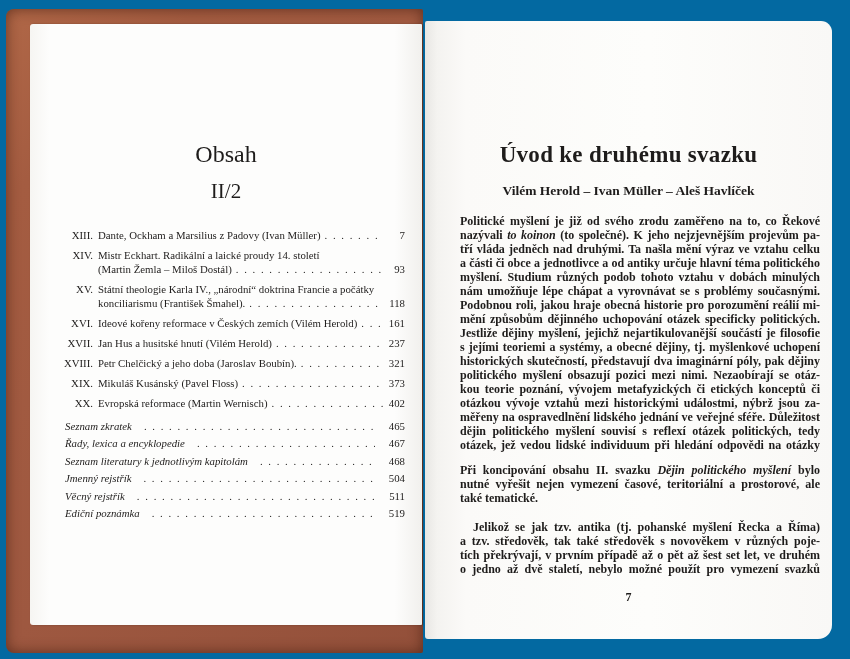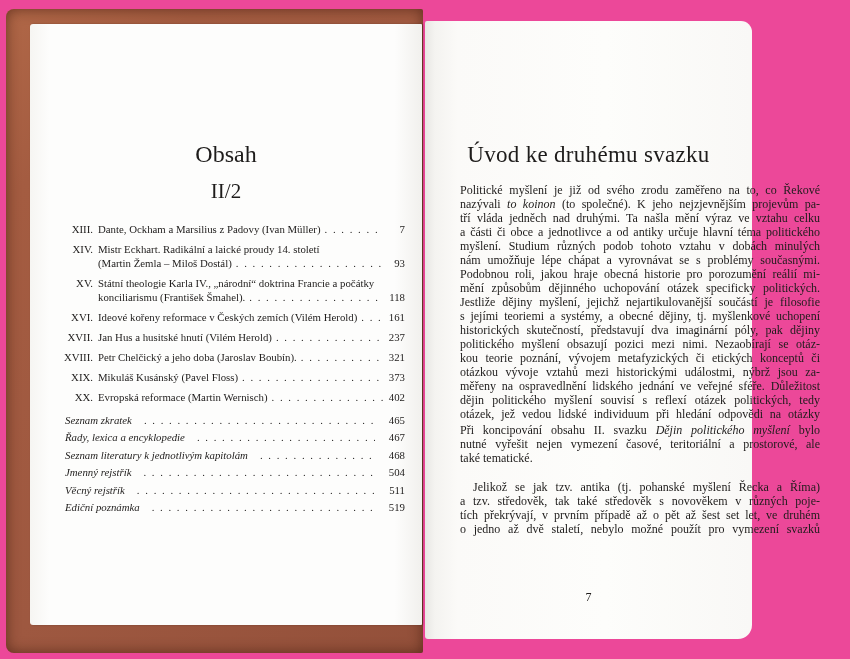--- a/index.html
+++ b/index.html
@@ -1,67 +1,68 @@
 <!DOCTYPE html>
 <html><head>
 <meta charset="utf-8">
 <style>
   html,body { margin:0; padding:0; background:#000; }
   .scene {
     position:relative; width:850px; height:659px;
-    background:#ec4899; overflow:hidden;
+    background:#0369a1; overflow:hidden;
     font-family:"Liberation Serif", serif;
     color:#1e1c1b;
   }
   
   .cover {
     position:absolute; left:6px; top:9px; width:417px; height:644px;
     background:#a45c41;
     background:linear-gradient(135deg,#b06747 0%, #a45c41 18%, #9e5840 60%, #93503a 100%);
     border-radius:8px 2px 2px 8px;
     box-shadow: inset 0 0 14px rgba(55,20,8,.6);
   }
   .page { position:absolute; background:#fcfcfa; }
   .page-left {
     left:30px; top:24px; width:392px; height:601px;
     background:linear-gradient(90deg,#f6f5f2 0%, #fdfdfc 5%, #fdfdfc 93%, #f1f0ed 100%);
     border-radius:3px 1px 1px 3px;
     box-shadow:1px 0 2px rgba(0,0,0,.30);
   }
   .page-right {
-    left:425px; top:21px; width:327px; height:618px;
+    left:425px; top:21px; width:407px; height:618px;
     background:linear-gradient(90deg,#e8e7e4 0%, #f4f3f0 3%, #fbfaf8 10%, #fdfdfb 55%, #f9f8f6 100%);
     border-radius:2px 11px 14px 3px;
+    font-weight:bold;
   }
 
   
   .lp-title   { margin:117px 0 0 0; text-align:center; font-size:24px; line-height:26px; }
   .lp-subtitle{ margin:13px 0 0 0; text-align:center; font-size:21px; line-height:23px; }
-  .toc { margin:19px 17px 0 30px; font-size:10.8px; line-height:14px; }
+  .toc { margin:25px 17px 0 30px; font-size:10.8px; line-height:14px; }
   .toc-entry { margin-bottom:6px; }
   .toc-row { display:flex; align-items:baseline; }
   .toc-num { flex:none; width:33px; text-align:right; }
   .toc-body { flex:1 1 auto; min-width:0; display:flex; align-items:baseline; margin-left:5px; }
   .toc-line-text { flex:none; white-space:nowrap; }
   .dots { flex:1 1 auto; min-width:0; overflow:hidden; white-space:nowrap;
           letter-spacing:1.5px; padding-left:4px; }
   .pg { flex:none; min-width:22px; text-align:right; }
   .back-matter { margin-top:9px; }
   .bm-row { display:flex; align-items:baseline; line-height:14px; margin-bottom:3.4px;
             padding-left:5px;gap:8px; }
   .bm-label { flex:none; white-space:nowrap; font-style:italic; }
   .bm-row .pg { font-style:normal; }
 
   
   .rp-title { margin:121px 0 0 0; text-align:center; font-size:23px; line-height:25px; letter-spacing:.3px; }
   .rp-authors { margin:16px 0 0 0; text-align:center; font-size:13.5px; line-height:15px; }
   .rp-body { margin:16px 11px 0 35px; width:360px; font-size:12px; line-height:14px;
              overflow:hidden; }
   .para { }
-  .para.gap { margin-top:2px; }
+  .para.gap { margin-top:11px; }
   .line { white-space:normal; }
   .line.just { text-align:justify; text-align-last:justify; }
   .line.indent { text-indent:13px;margin-top:15px; }
   .line em { font-style:italic; }
   .rp-pagenum { position:absolute; left:0; right:0; bottom:34px; text-align:center; font-size:12px; }
 </style>
 </head>
 <body>
 
 <div class="scene">
@@ -193,20 +194,21 @@
             <span class="bm-label">Ediční poznámka</span>
             <span class="dots"> . . . . . . . . . . . . . . . . . . . . . . . . . . . . . . . . . . . . . . . . . . . . . . . . . . . . . . . . . . . .</span>
             <span class="pg">519</span>
           </div>
         </div>
       </div>
   </div>
 
   <div class="page page-right">
     <div class="rp-title">Úvod ke druhému svazku</div>
+    <div class="rp-authors">Vilém Herold – Ivan Müller – Aleš Havlíček</div>
     <div class="rp-body">
         <div class="para">
           <div class="line just"><span>Politické myšlení je již od svého zrodu zaměřeno na to, co Řekové</span></div>
           <div class="line just"><span>nazývali </span><em>to koinon</em><span> (to společné). K jeho nejzjevnějším projevům pa-</span></div>
           <div class="line just"><span>tří vláda jedněch nad druhými. Ta našla mění výraz ve vztahu celku</span></div>
           <div class="line just"><span>a části či obce a jednotlivce a od antiky určuje hlavní téma politického</span></div>
           <div class="line just"><span>myšlení. Studium různých podob tohoto vztahu v dobách minulých</span></div>
           <div class="line just"><span>nám umožňuje lépe chápat a vyrovnávat se s problémy současnými.</span></div>
           <div class="line just"><span>Podobnou roli, jakou hraje obecná historie pro porozumění reálií mi-</span></div>
           <div class="line just"><span>mění způsobům dějinného uchopování otázek specificky politických.</span></div>

